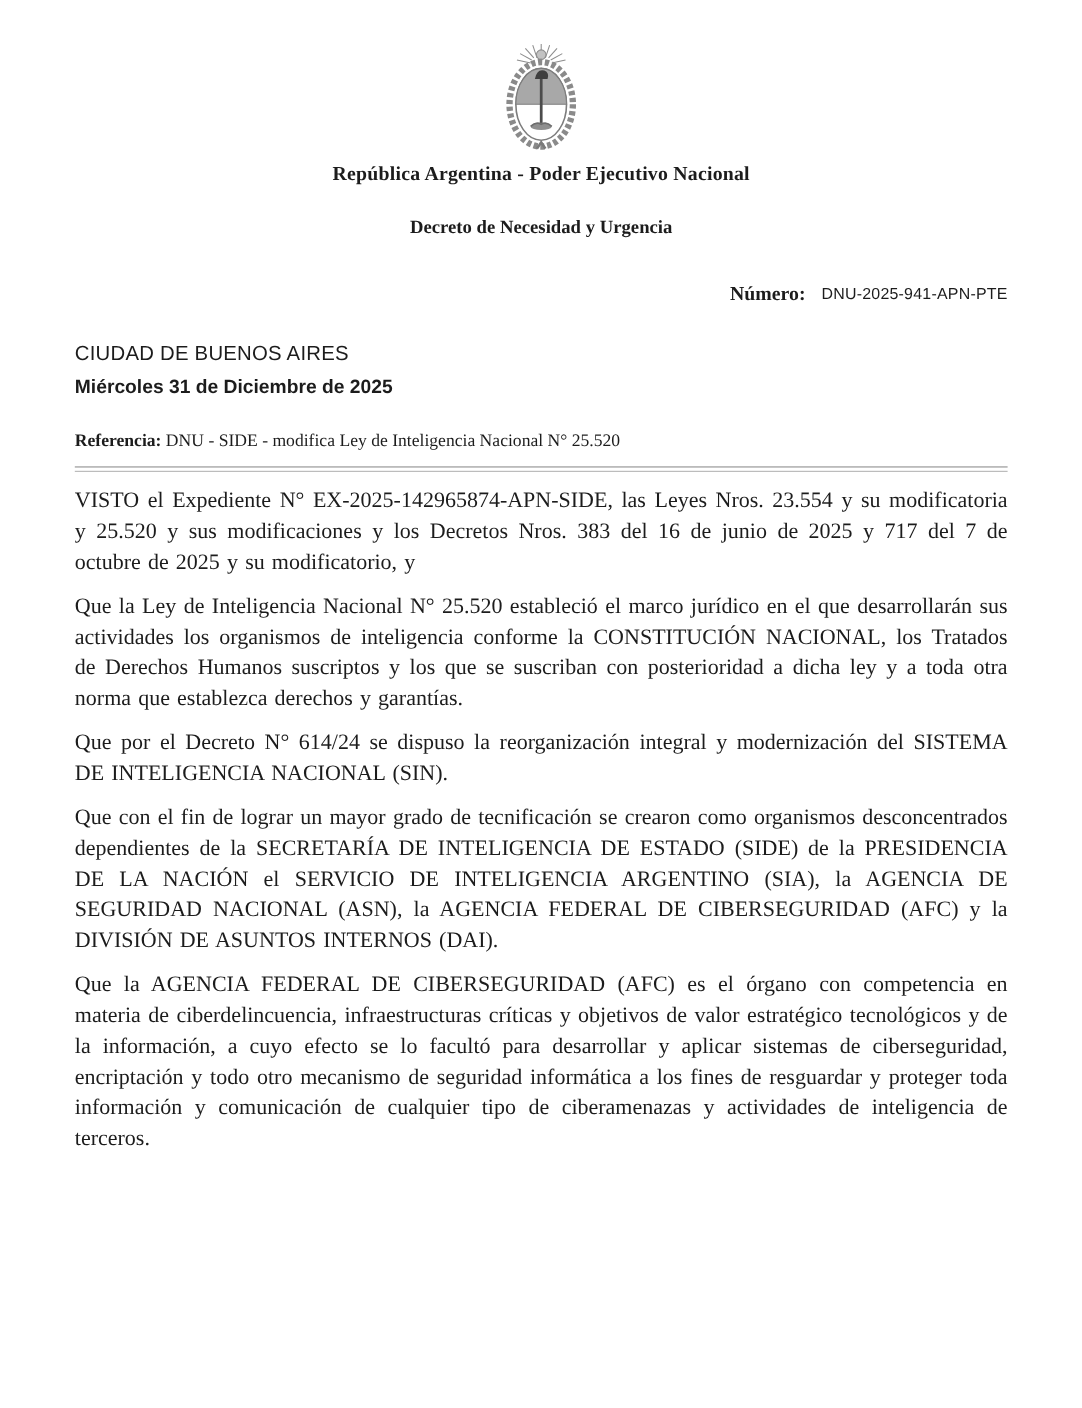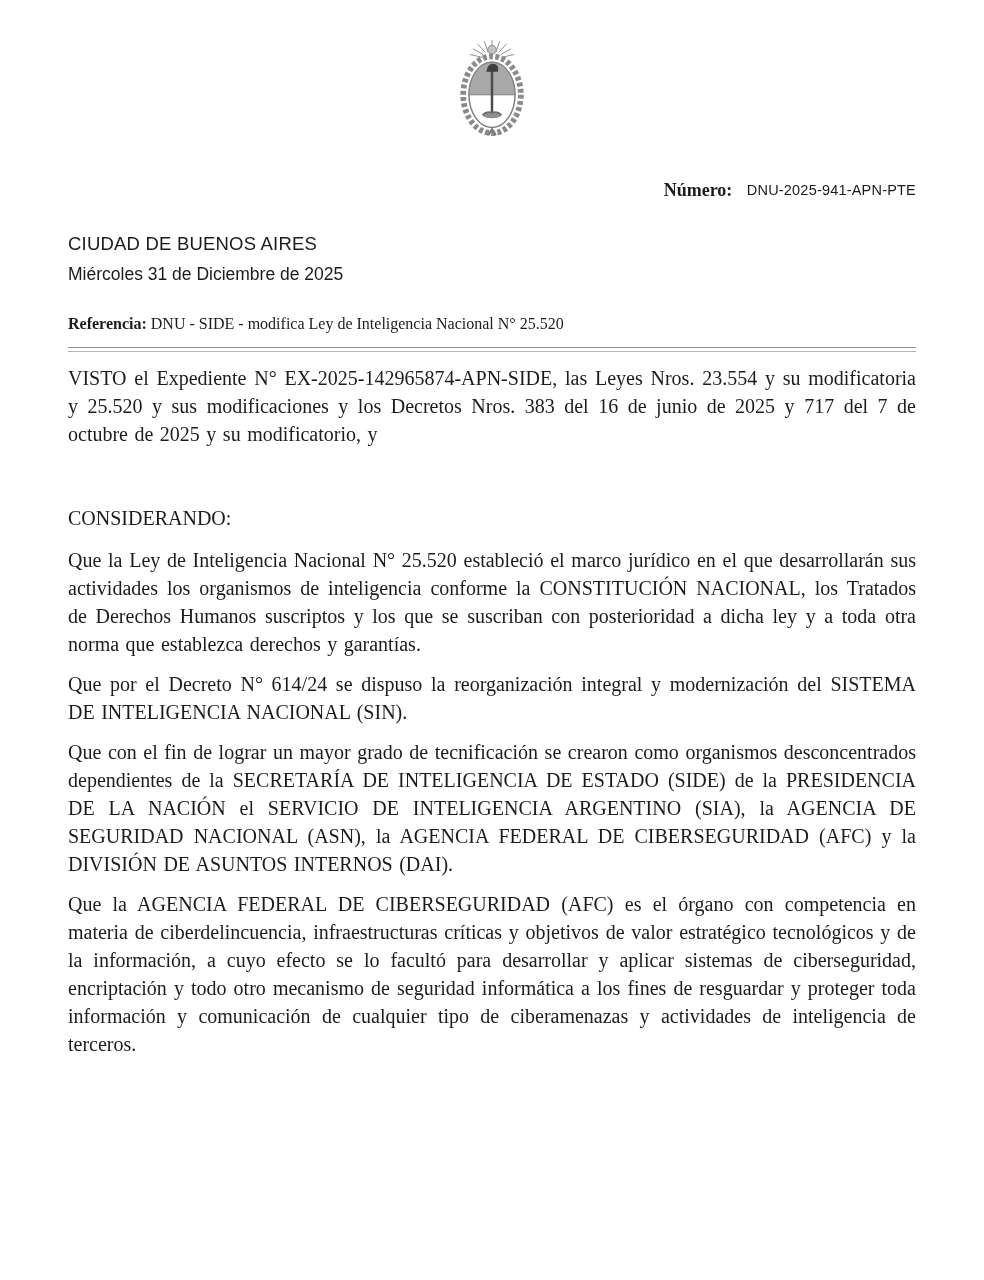--- a/index.html
+++ b/index.html
@@ -60,21 +60,21 @@
     top: -1px;
   }
 
   
   .place-date {
     margin-top: 32px;
     text-align: left;
     font-family: "Liberation Sans", sans-serif;
   }
   .place-city { font-size: 18.5px; letter-spacing: 0.2px; }
-  .place-day  { margin-top: 9px; font-size: 17.5px; }
+  .place-day  { margin-top: 9px; font-size: 17.5px; font-weight: bold; }
 
   
   .reference-row {
     margin-top: 30px;
     font-size: 16px;
   }
   .reference-label { font-weight: bold; }
   .ref-rule {
     margin-top: 14px;
     height: 3px;
@@ -127,41 +127,42 @@
           <path d="M 44,33 Q 46,23 53,25 Q 58,27 56,33 Z" fill="#3f3f3f"></path>
 
           <ellipse cx="50" cy="78" rx="10" ry="3.4" fill="#8f8f8f"></ellipse>
           <path d="M 40,78 Q 45,73 50,76 Q 55,73 60,78" fill="none" stroke="#6d6d6d" stroke-width="1.6"></path>
 
           <path d="M 46,99 L 50,93 L 54,99" fill="none" stroke="#7a7a7a" stroke-width="2.5"></path>
         </svg>
       </span>
     </div>
 
+    <div class="hdr-line1">República Argentina - Poder Ejecutivo Nacional</div>
 
+    <div class="doc-type">Decreto de Necesidad y Urgencia</div>
 
     <div class="number-row">
       <span class="number-label">Número:</span>
       <span class="number-value">DNU-2025-941-APN-PTE</span>
     </div>
 
     <div class="place-date">
       <div class="place-city">CIUDAD DE BUENOS AIRES</div>
       <div class="place-day">Miércoles 31 de Diciembre de 2025</div>
     </div>
 
     <div class="reference-row">
       <span class="reference-label">Referencia:</span>
       <span class="reference-value">DNU - SIDE - modifica Ley de Inteligencia Nacional N° 25.520</span>
     </div>
     <div class="ref-rule"></div>
 
     <div class="body-text visto para">VISTO el Expediente N° EX-2025-142965874-APN-SIDE, las Leyes Nros. 23.554 y su modificatoria y 25.520 y sus modificaciones y los Decretos Nros. 383 del 16 de junio de 2025 y 717 del 7 de octubre de 2025 y su modificatorio, y</div>
 
-    <div class="body-text considerando">CONSIDERANDO:</div>
 
     <div class="body-text para">Que la Ley de Inteligencia Nacional N° 25.520 estableció el marco jurídico en el que desarrollarán sus actividades los organismos de inteligencia conforme la CONSTITUCIÓN NACIONAL, los Tratados de Derechos Humanos suscriptos y los que se suscriban con posterioridad a dicha ley y a toda otra norma que establezca derechos y garantías.</div>
     <div class="body-text para">Que por el Decreto N° 614/24 se dispuso la reorganización integral y modernización del SISTEMA DE INTELIGENCIA NACIONAL (SIN).</div>
     <div class="body-text para">Que con el fin de lograr un mayor grado de tecnificación se crearon como organismos desconcentrados dependientes de la SECRETARÍA DE INTELIGENCIA DE ESTADO (SIDE) de la PRESIDENCIA DE LA NACIÓN el SERVICIO DE INTELIGENCIA ARGENTINO (SIA), la AGENCIA DE SEGURIDAD NACIONAL (ASN), la AGENCIA FEDERAL DE CIBERSEGURIDAD (AFC) y la DIVISIÓN DE ASUNTOS INTERNOS (DAI).</div>
     <div class="body-text para">Que la AGENCIA FEDERAL DE CIBERSEGURIDAD (AFC) es el órgano con competencia en materia de ciberdelincuencia, infraestructuras críticas y objetivos de valor estratégico tecnológicos y de la información, a cuyo efecto se lo facultó para desarrollar y aplicar sistemas de ciberseguridad, encriptación y todo otro mecanismo de seguridad informática a los fines de resguardar y proteger toda información y comunicación de cualquier tipo de ciberamenazas y actividades de inteligencia de terceros.</div>
 
   </div>
 </div>
 
 </body></html>

